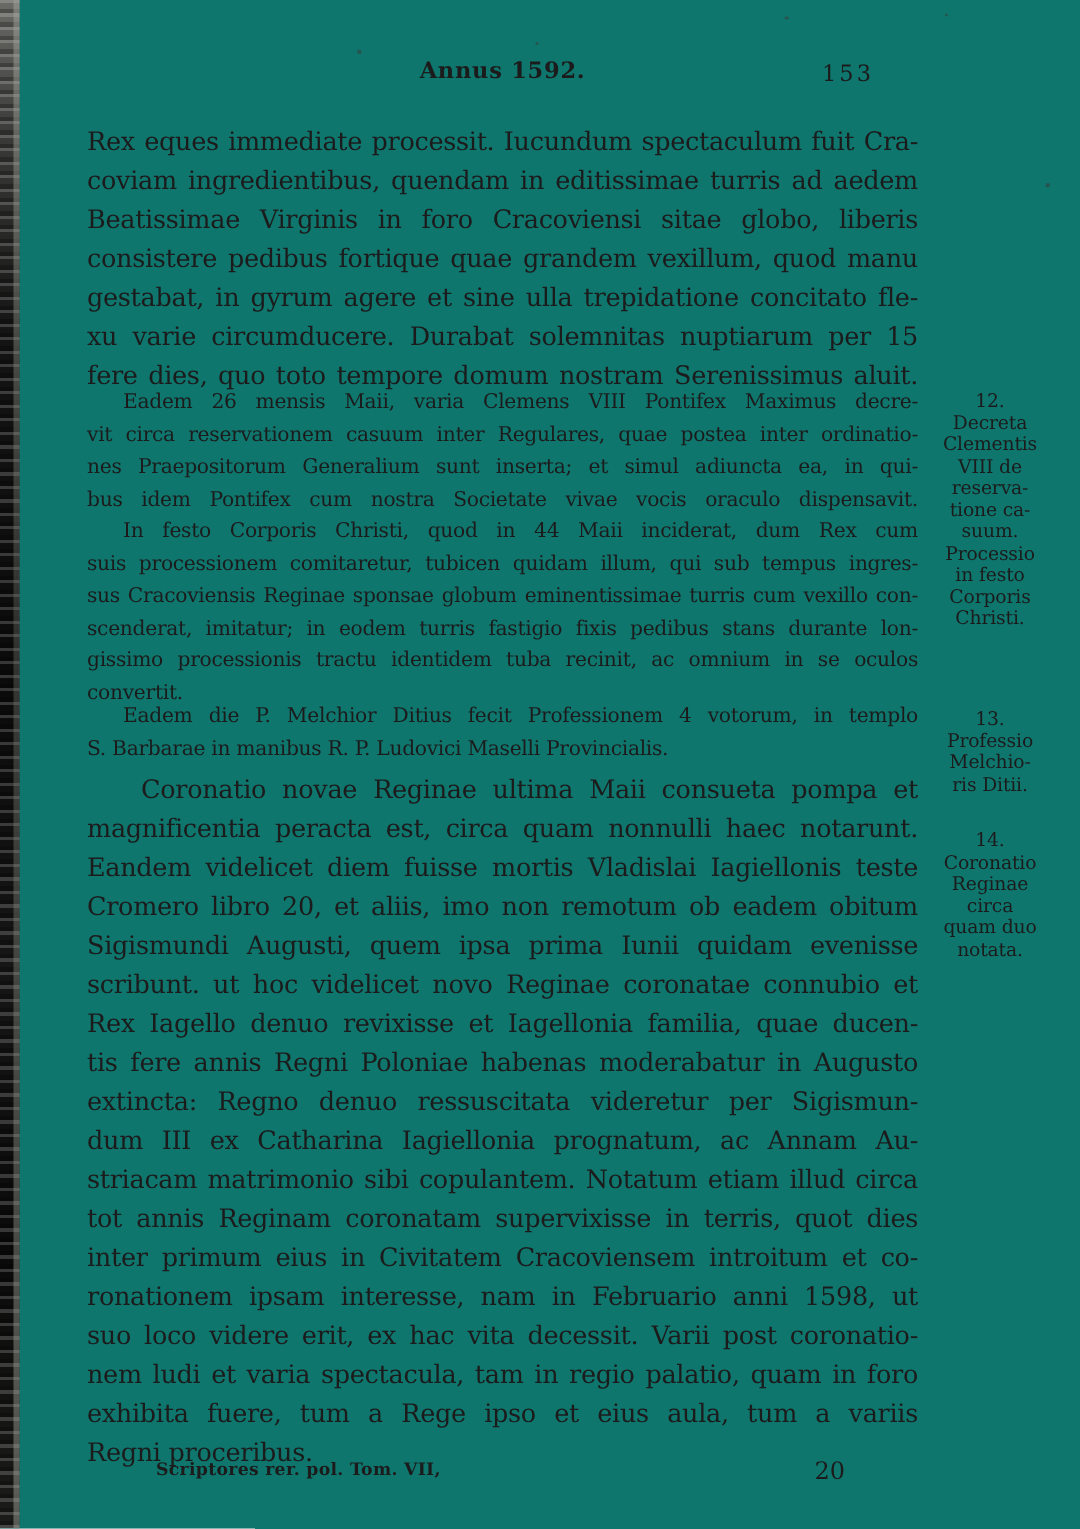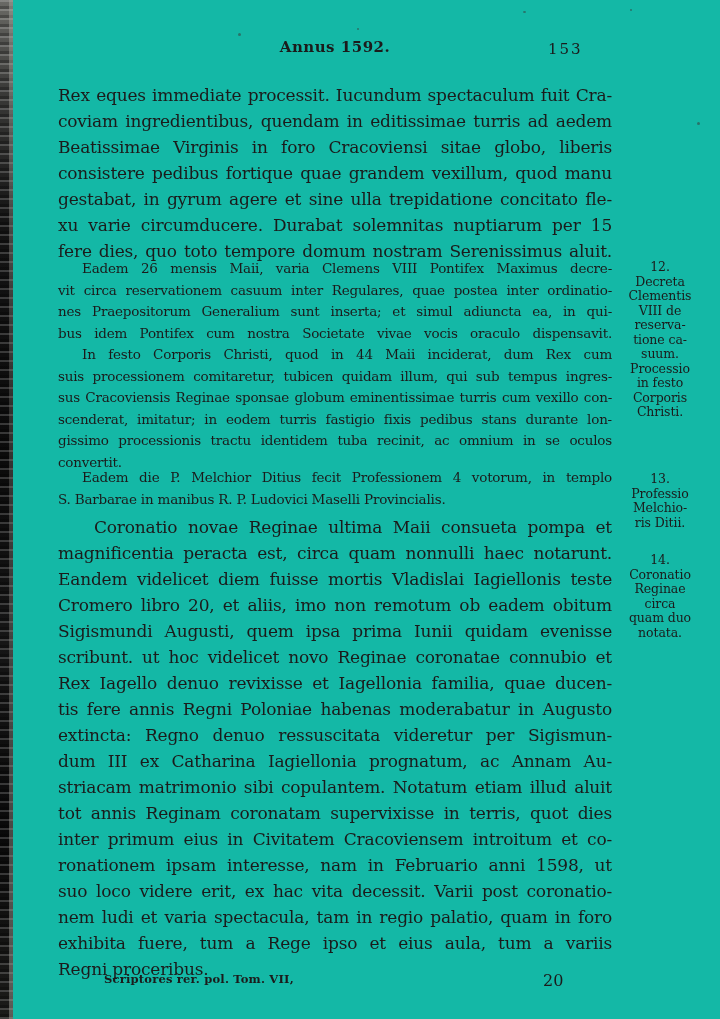--- a/index.html
+++ b/index.html
@@ -1,18 +1,18 @@
 <!DOCTYPE html>
 <html><head>
 <meta charset="utf-8">
 <style>
   html,body { margin:0; padding:0; background:#e8e8e6; }
   .page {
     position:relative; width:720px; height:1019px;
-    background:#14b8a6; overflow:hidden;
+    background:#0f766e; overflow:hidden;
     font-family:"DejaVu Serif","Liberation Serif",serif;
     color:#1b1b1b;
   }
   
   .edge-strip {
     position:absolute; left:0; top:0; width:13px; height:1019px;
     background:
       repeating-linear-gradient(180deg, rgba(255,255,255,0.18) 0 2px, rgba(0,0,0,0) 2px 6px, rgba(0,0,0,0.25) 6px 9px),
       linear-gradient(180deg, #6a6a66 0%, #3a3a38 9%, #141414 22%, #0b0b0b 45%, #161616 63%, #0a0a0a 82%, #1c1c1a 100%);
     background-clip:border-box;
@@ -114,21 +114,21 @@
       <div class="line">Coronatio novae Reginae ultima Maii consueta pompa et</div>
       <div class="line">magnificentia peracta est, circa quam nonnulli haec notarunt.</div>
       <div class="line">Eandem videlicet diem fuisse mortis Vladislai Iagiellonis teste</div>
       <div class="line">Cromero libro 20, et aliis, imo non remotum ob eadem obitum</div>
       <div class="line">Sigismundi Augusti, quem ipsa prima Iunii quidam evenisse</div>
       <div class="line">scribunt. ut hoc videlicet novo Reginae coronatae connubio et</div>
       <div class="line">Rex Iagello denuo revixisse et Iagellonia familia, quae ducen-</div>
       <div class="line">tis fere annis Regni Poloniae habenas moderabatur in Augusto</div>
       <div class="line">extincta: Regno denuo ressuscitata videretur per Sigismun-</div>
       <div class="line">dum III ex Catharina Iagiellonia prognatum, ac Annam Au-</div>
-      <div class="line">striacam matrimonio sibi copulantem. Notatum etiam illud aluit</div>
+      <div class="line">striacam matrimonio sibi copulantem. Notatum etiam illud circa</div>
       <div class="line">tot annis Reginam coronatam supervixisse in terris, quot dies</div>
       <div class="line">inter primum eius in Civitatem Cracoviensem introitum et co-</div>
       <div class="line">ronationem ipsam interesse, nam in Februario anni 1598, ut</div>
       <div class="line">suo loco videre erit, ex hac vita decessit. Varii post coronatio-</div>
       <div class="line">nem ludi et varia spectacula, tam in regio palatio, quam in foro</div>
       <div class="line">exhibita fuere, tum a Rege ipso et eius aula, tum a variis</div>
       <div class="line is-last">Regni proceribus.</div>
     </div>
 
   <div id="note12" class="note">

